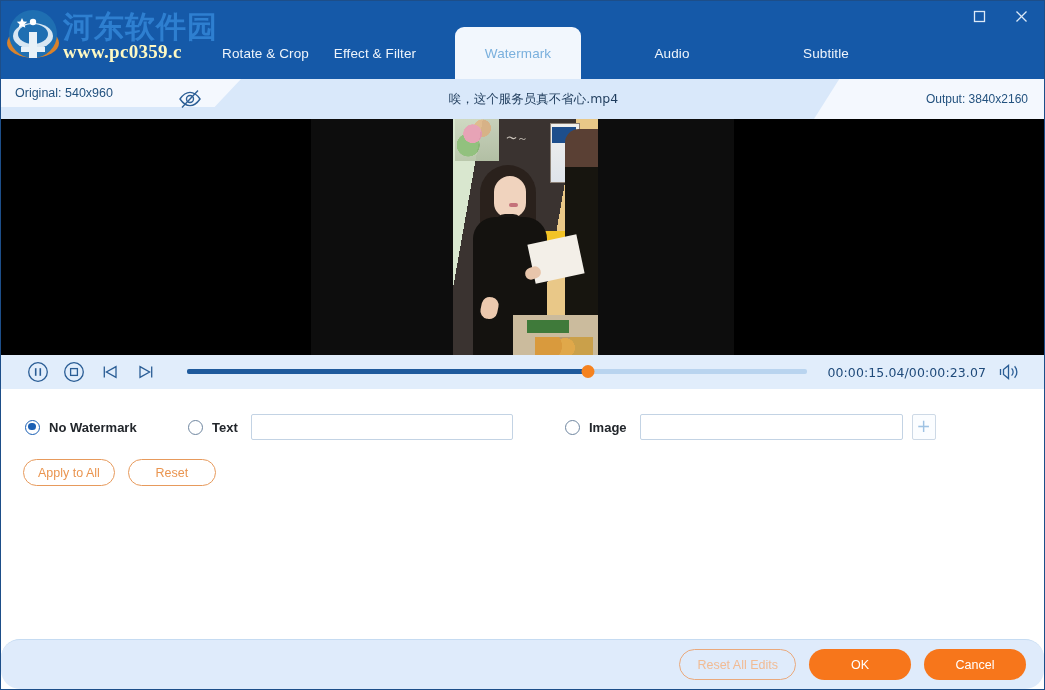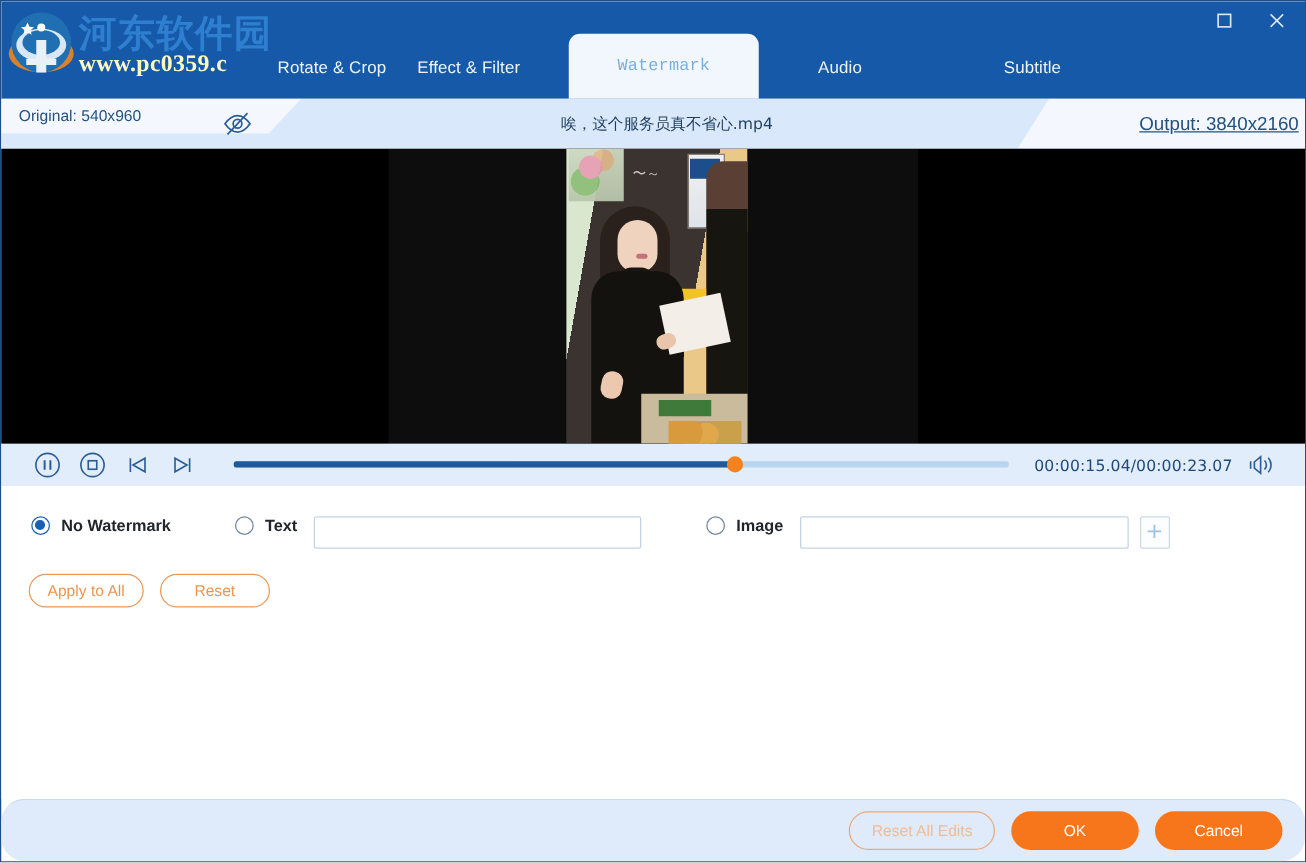--- a/index.html
+++ b/index.html
@@ -141,24 +141,23 @@
     position: absolute;
     right: 0; top: 0;
     width: 230px; height: 40px;
     background: #f4f8fe;
     clip-path: polygon(11% 0, 100% 0, 100% 100%, 0 100%);
     display: flex;
     align-items: center;
     justify-content: flex-end;
   }
   .info-right .lbl {
-    margin-right: 5px;
-    font-size: 15px;
+    margin-right: 16px;
+    font-size: 12px;
     color: #23527f;
-    text-decoration: underline;
   }
 
   
   .preview {
     position: absolute;
     left: 0; top: 118px;
     width: 1043px; height: 236px;
     background: #1a1a1a;
     overflow: hidden;
   }
@@ -342,20 +341,21 @@
     background: #ffffff;
   }
   .radio-row {
     position: absolute;
     left: 0; top: 24px;
     width: 100%; height: 28px;
   }
   .radio-grp {
     position: absolute;
     display: flex;
+    align-items: center;
     height: 28px;
   }
   .radio {
     width: 15px; height: 15px;
     border-radius: 50%;
     border: 1.6px solid #6f86a0;
     background: #fff;
     display: inline-block;
     position: relative;
     flex: none;
@@ -485,21 +485,21 @@
       </div>
     </div>
 
     <div class="tabs">
       <div class="tab" style="left:172px;width:185px;">
         <span>Rotate &amp; Crop</span>
       </div>
       <div class="tab" style="left:305px;width:138px;">
         <span>Effect &amp; Filter</span>
       </div>
-      <div class="tab active" style="left:454px;width:152px;font-family:Liberation Mono, monospace;">
+      <div class="tab active" style="left:454px;width:126px;">
         <span>Watermark</span>
       </div>
       <div class="tab" style="left:618px;width:106px;">
         <span>Audio</span>
       </div>
       <div class="tab" style="left:772px;width:106px;">
         <span>Subtitle</span>
       </div>
     </div>
 

